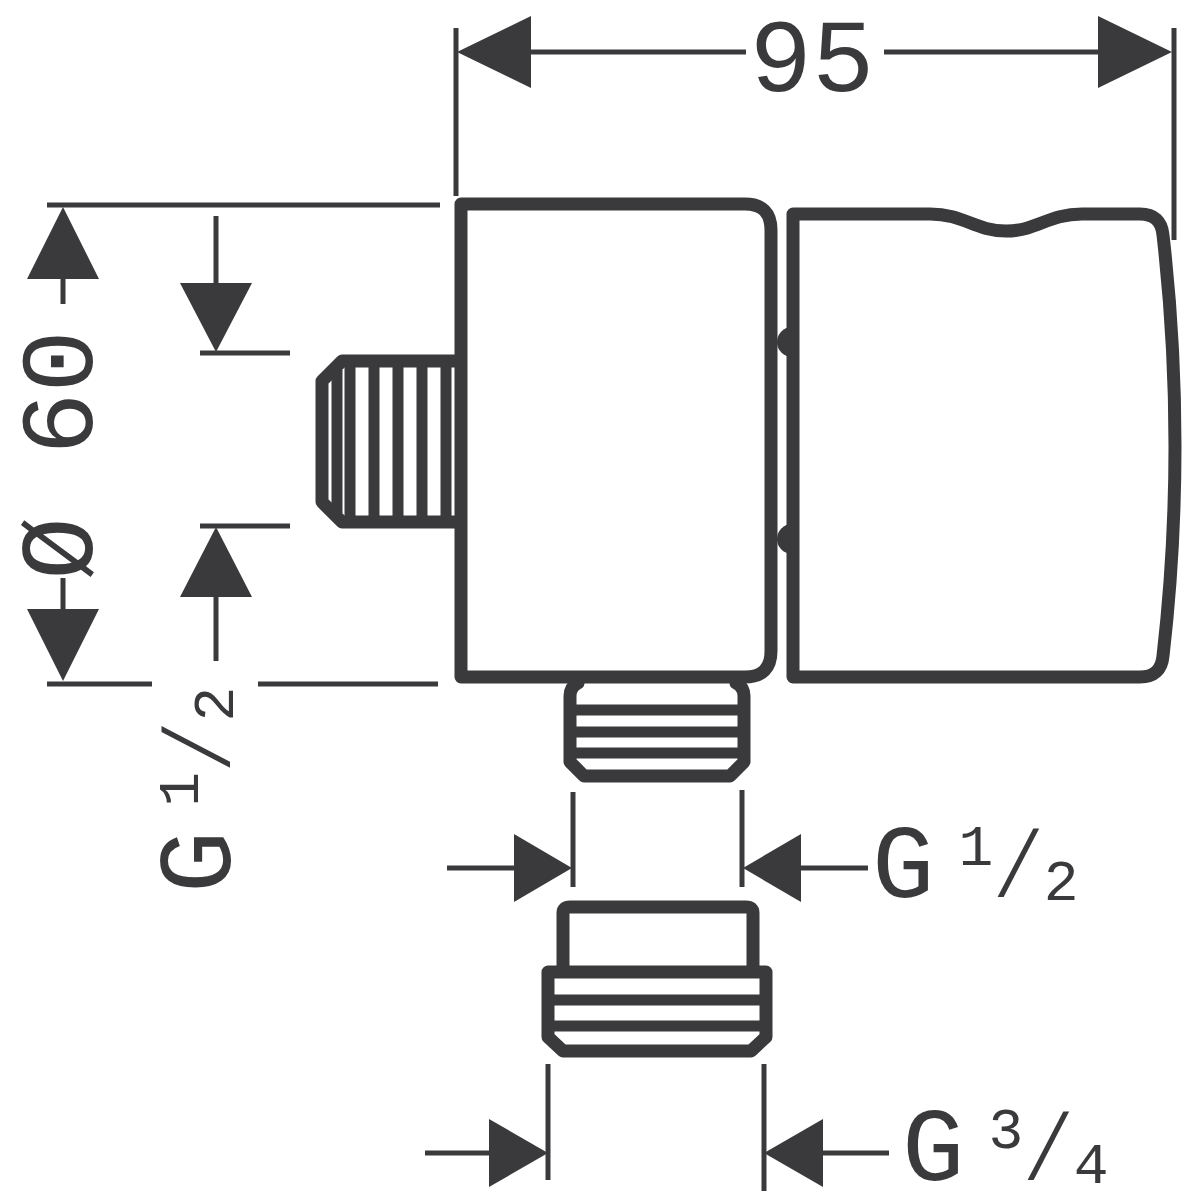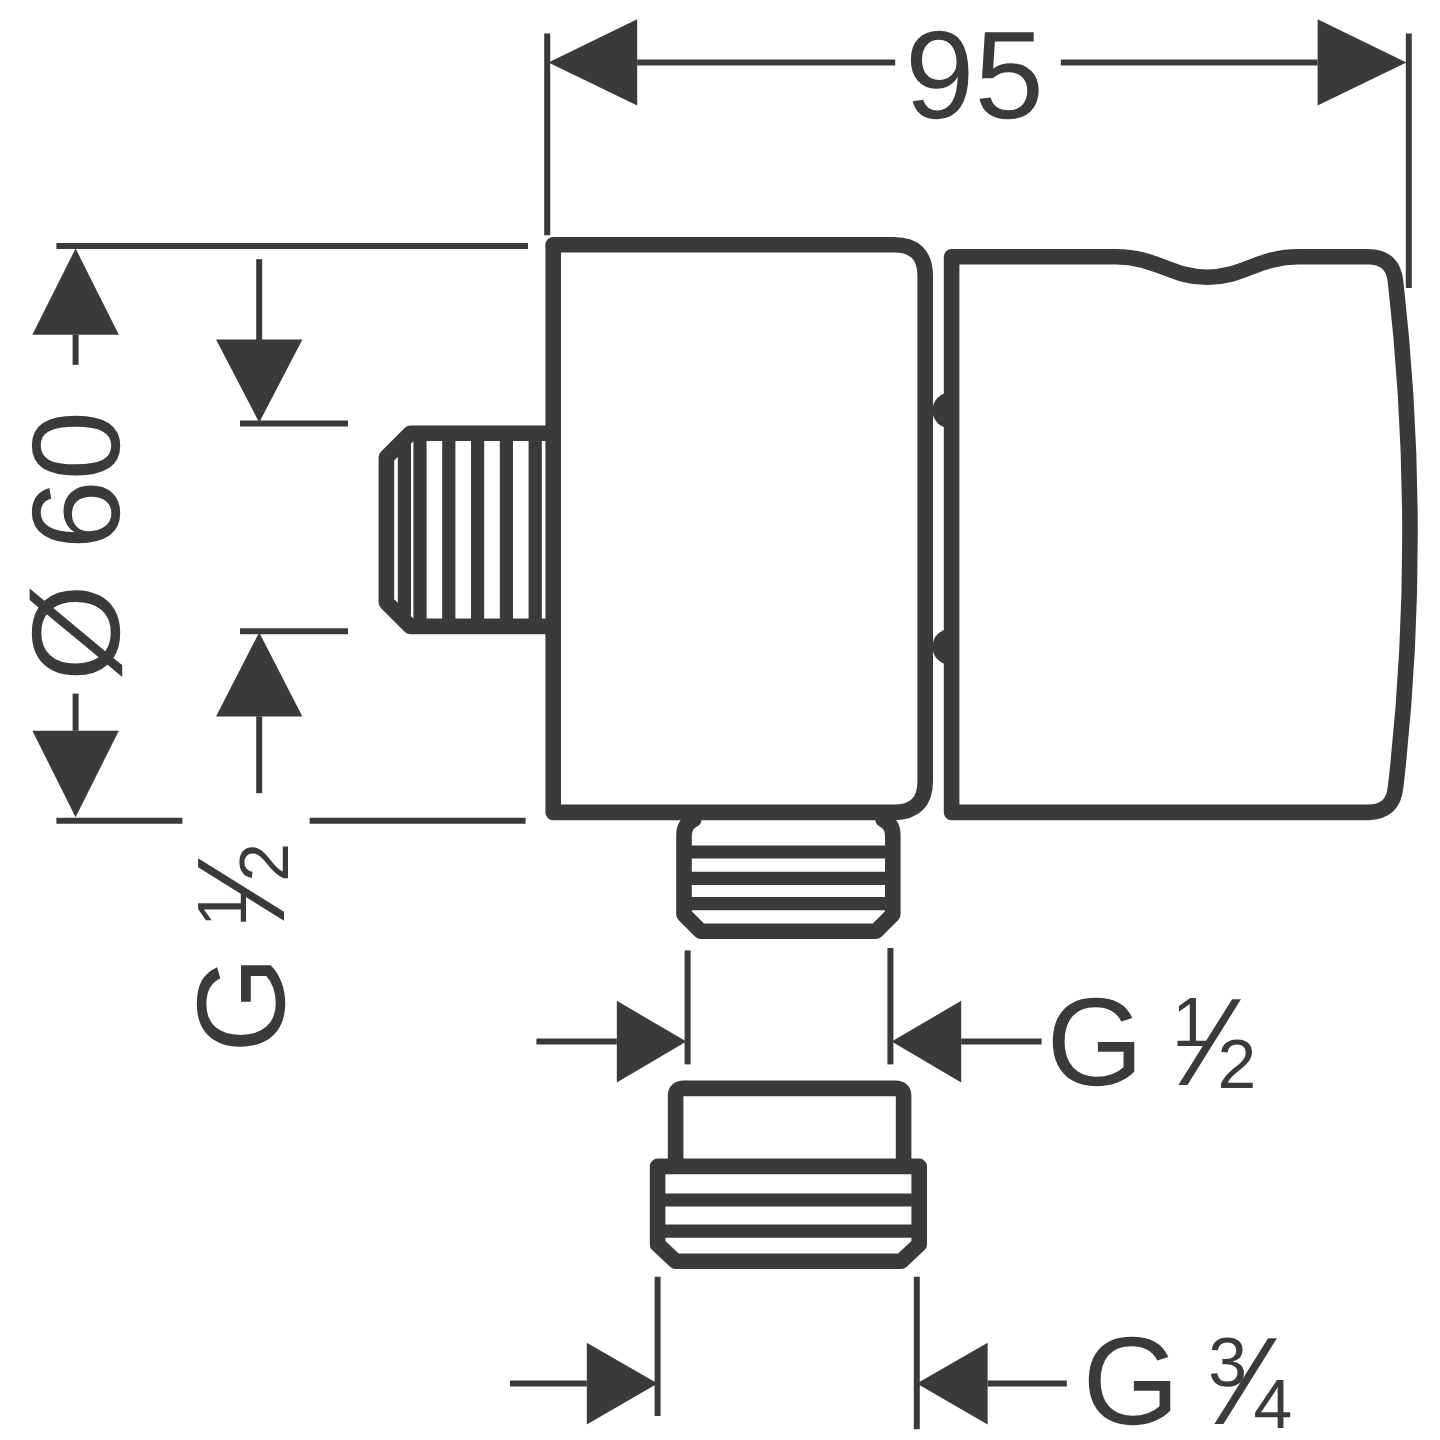--- a/index.html
+++ b/index.html
@@ -9,20 +9,21 @@
   html,body{margin:0;padding:0;}
   body{
     background:var(--bg);
     font-family:"Liberation Sans","DejaVu Sans",sans-serif;
   }
   .canvas{
     position:relative;
     width:1200px;height:1200px;
     background:var(--bg);
     overflow:hidden;
+    font-family:Liberation Mono, monospace;
   }
   .canvas svg{position:absolute;left:0;top:0;}
 
   
   .outline{fill:none;stroke:var(--line);stroke-width:13;stroke-linejoin:round;stroke-linecap:butt;}
   .mid{fill:none;stroke:var(--line);stroke-width:11;stroke-linecap:butt;}
   .thin{fill:none;stroke:var(--line);stroke-width:5;stroke-linecap:butt;}
   .arrow{fill:var(--line);stroke:none;}
   .bump{fill:var(--line);stroke:none;}
 

